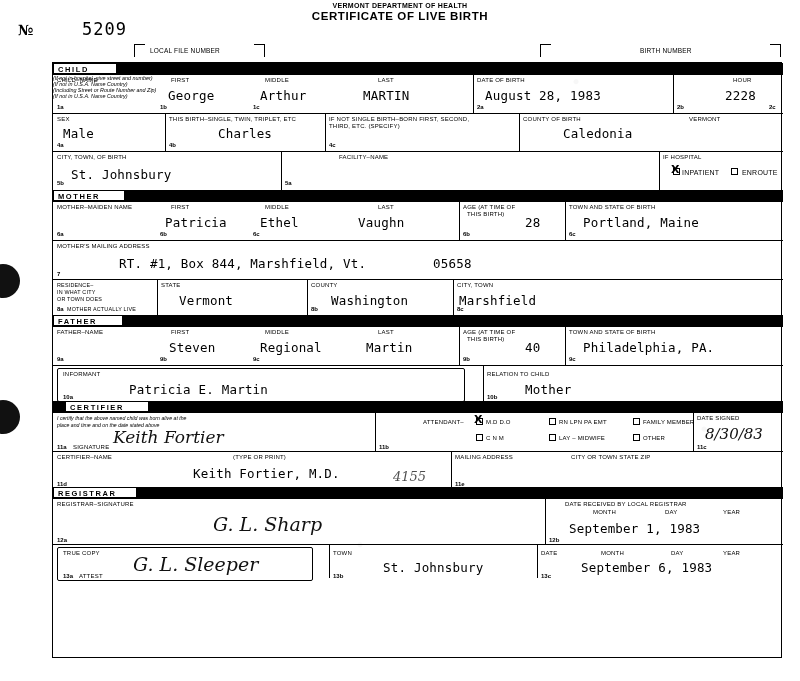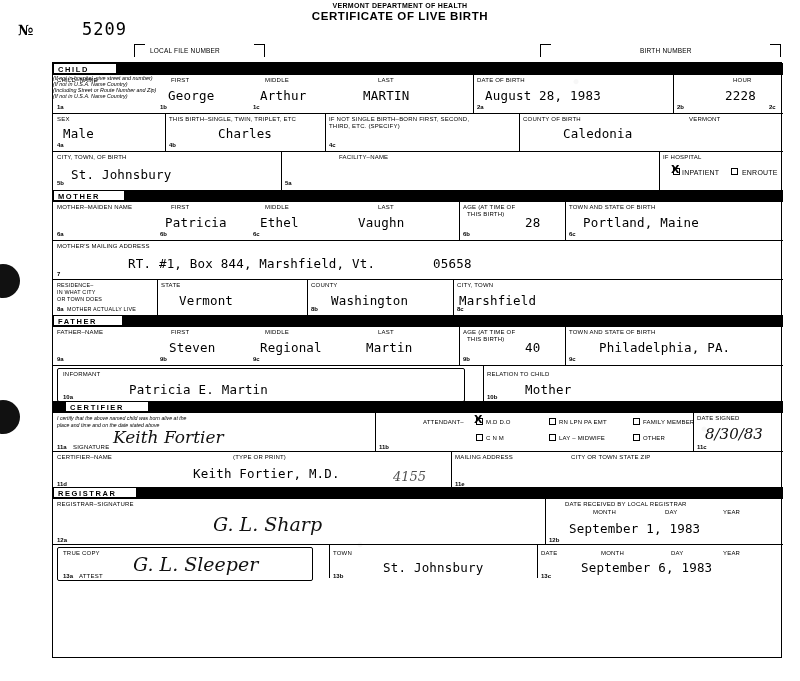--- a/index.html
+++ b/index.html
@@ -211,21 +211,21 @@
 
     <div class="vline" style="left:512px;top:138px;height:39px;"></div>
     <div class="cap" style="left:516px;top:141px;">TOWN AND STATE OF BIRTH</div>
     <div class="capit" style="left:622px;top:141px;">(If not in U.S.A.  Name Country)</div>
     <div class="val lg" style="left:530px;top:152px;">Portland, Maine</div>
     <div class="num" style="left:516px;top:168px;">6c</div>
 
     <div class="rowline" style="top:177px;"></div>
     <div class="cap" style="left:4px;top:180px;">MOTHER'S MAILING ADDRESS</div>
     <div class="capit" style="left:122px;top:180px;">(Including Street or Route Number and Zip)</div>
-    <div class="val lg" style="left:75px;top:193px;">RT. #1, Box 844, Marshfield, Vt.</div>
+    <div class="val lg" style="left:66px;top:193px;">RT. #1, Box 844, Marshfield, Vt.</div>
     <div class="val lg" style="left:380px;top:193px;">05658</div>
     <div class="num" style="left:4px;top:208px;">7</div>
 
     <div class="rowline" style="top:216px;"></div>
     <div class="cap sm" style="left:4px;top:219px;">RESIDENCE–</div>
     <div class="cap sm" style="left:4px;top:226px;">IN WHAT CITY</div>
     <div class="cap sm" style="left:4px;top:233px;">OR TOWN DOES</div>
     <div class="cap sm" style="left:14px;top:243px;">MOTHER ACTUALLY LIVE</div>
     <div class="num" style="left:4px;top:243px;">8a</div>
 
@@ -260,21 +260,21 @@
 
     <div class="vline" style="left:406px;top:263px;height:39px;"></div>
     <div class="cap" style="left:410px;top:266px;">AGE (At time of</div>
     <div class="cap" style="left:414px;top:273px;">this birth)</div>
     <div class="val lg" style="left:472px;top:277px;">40</div>
     <div class="num" style="left:410px;top:293px;">9b</div>
 
     <div class="vline" style="left:512px;top:263px;height:39px;"></div>
     <div class="cap" style="left:516px;top:266px;">TOWN AND STATE OF BIRTH</div>
     <div class="capit" style="left:622px;top:266px;">(If not in U.S.A.  Name Country)</div>
-    <div class="val lg" style="left:530px;top:277px;margin-left:16px;">Philadelphia, PA.</div>
+    <div class="val lg" style="left:530px;top:277px;">Philadelphia, PA.</div>
     <div class="num" style="left:516px;top:293px;">9c</div>
 
     <div class="rowline" style="top:302px;"></div>
     <div class="certbox" style="left:4px;top:305px;width:408px;height:34px;"></div>
     <div class="cap" style="left:10px;top:308px;">INFORMANT</div>
     <div class="val lg" style="left:76px;top:319px;">Patricia E. Martin</div>
     <div class="num" style="left:10px;top:331px;">10a</div>
 
     <div class="vline" style="left:430px;top:302px;height:36px;"></div>
     <div class="cap" style="left:434px;top:308px;">RELATION TO CHILD</div>

